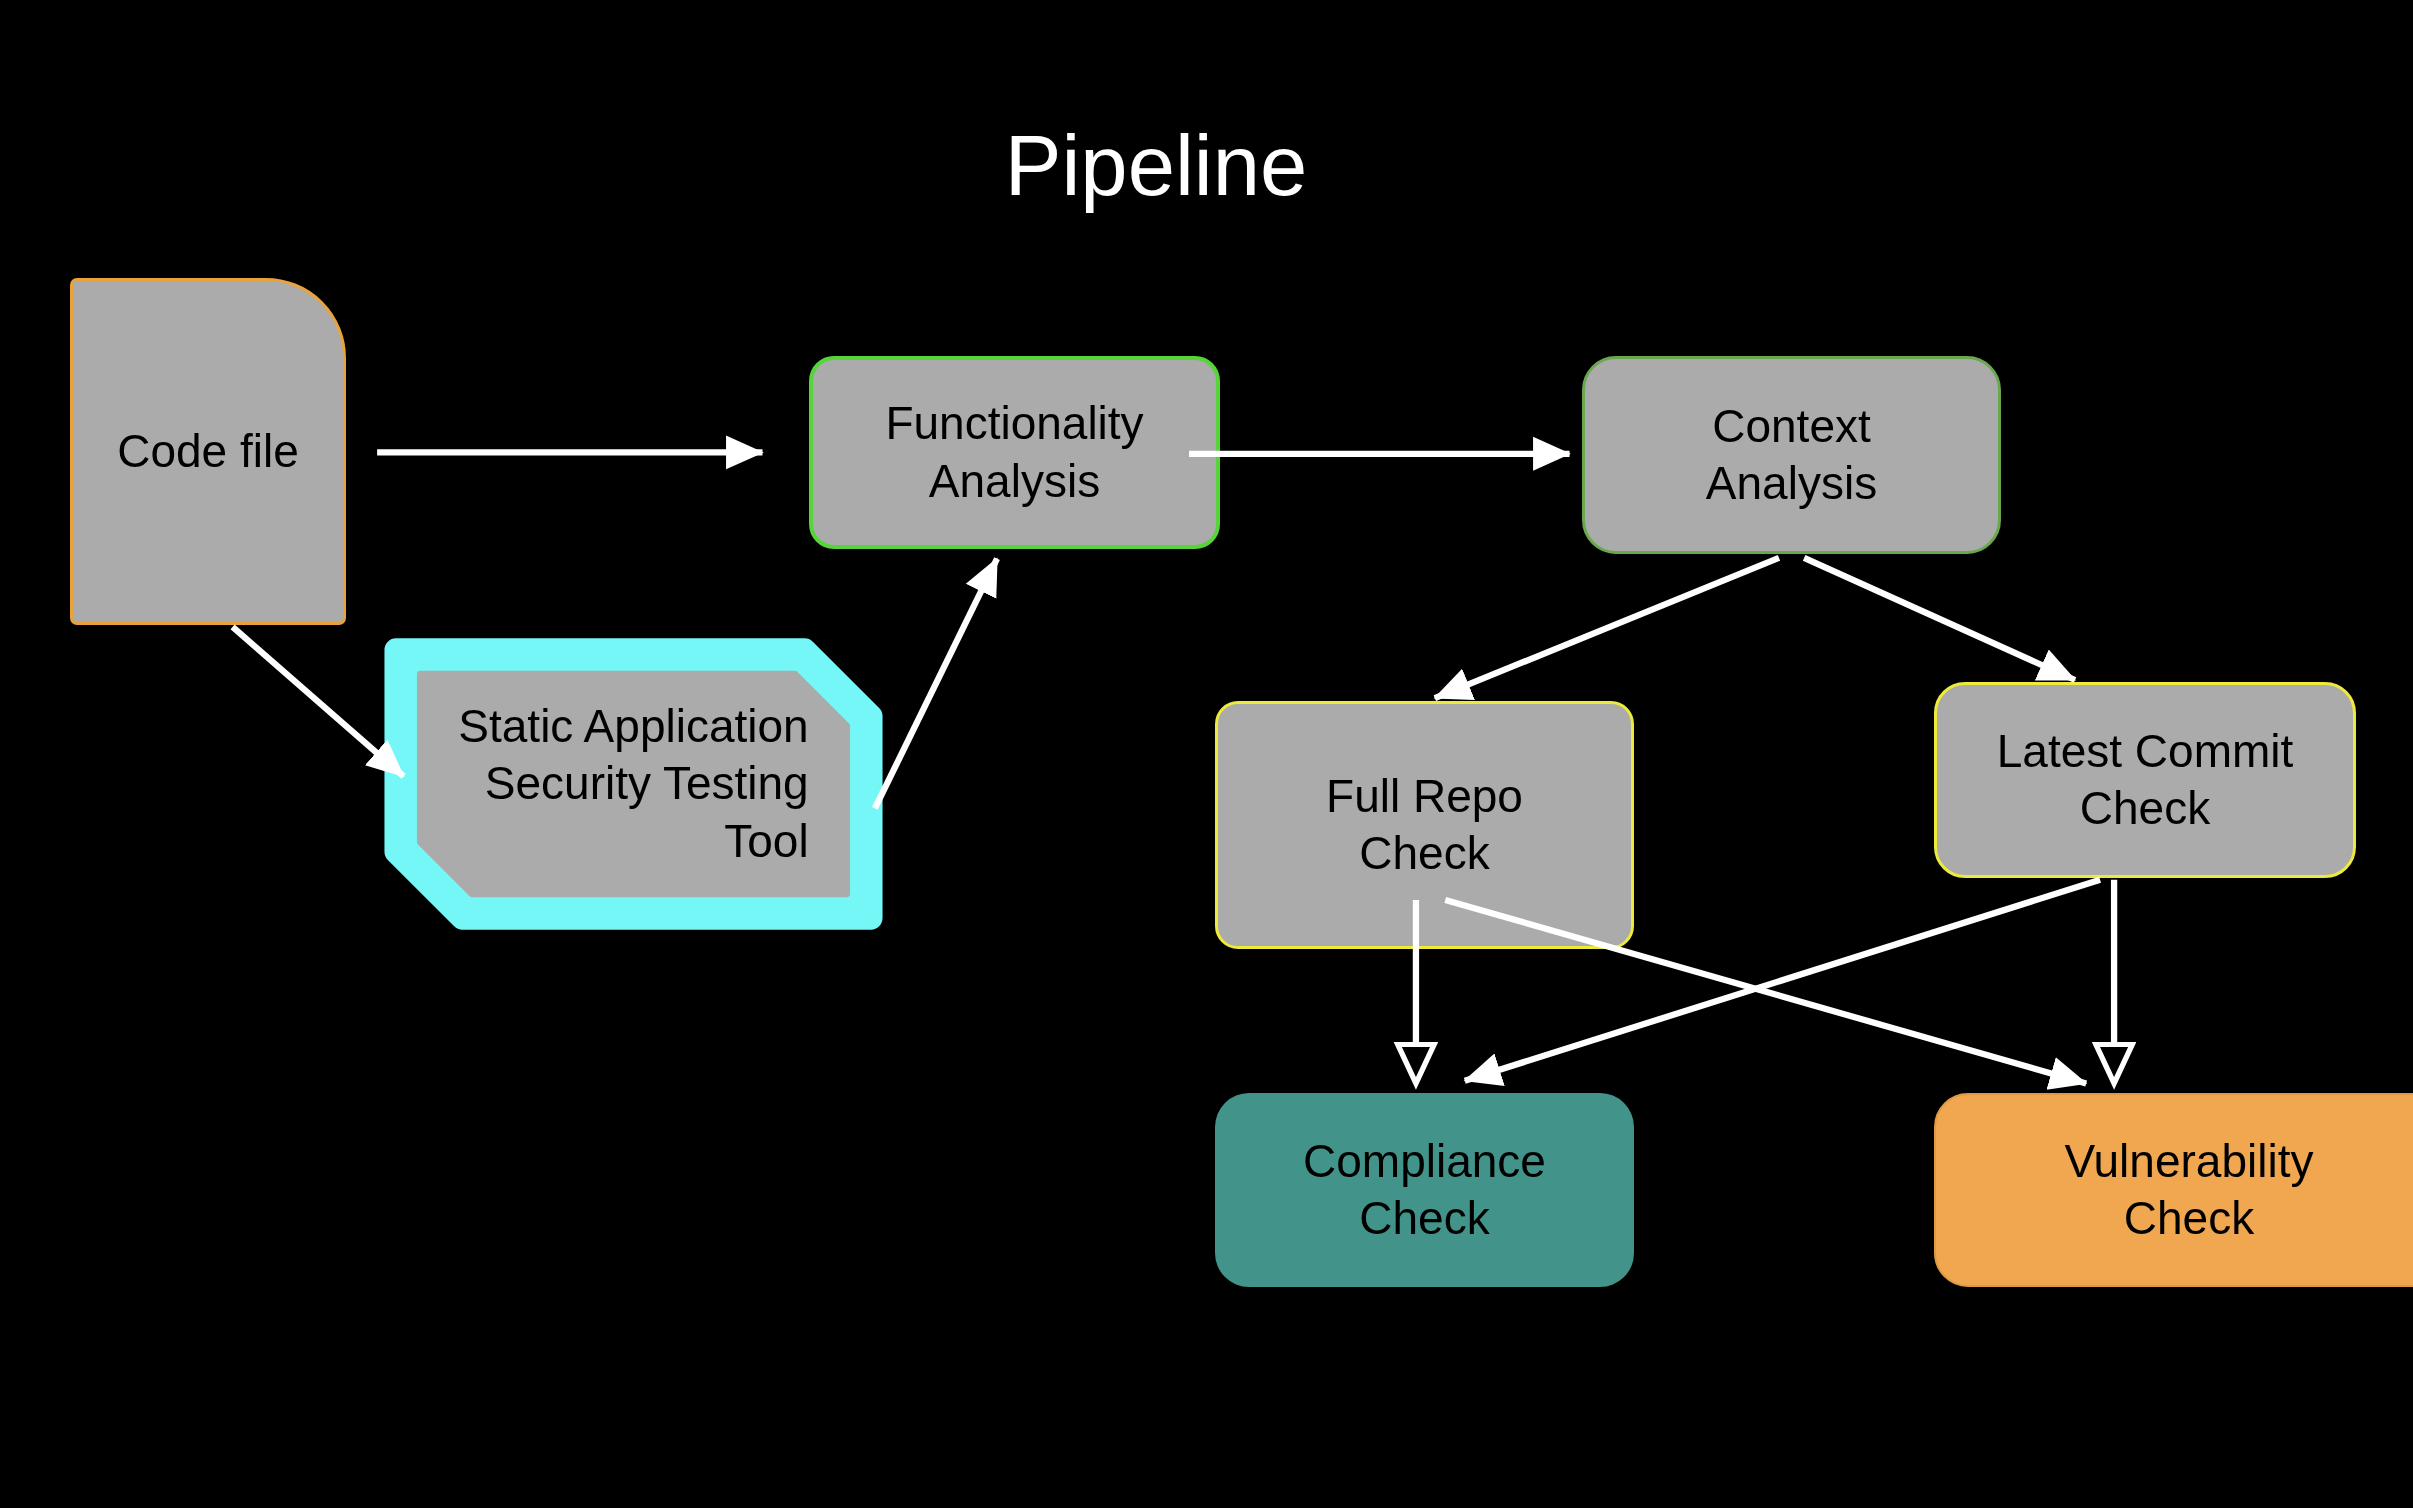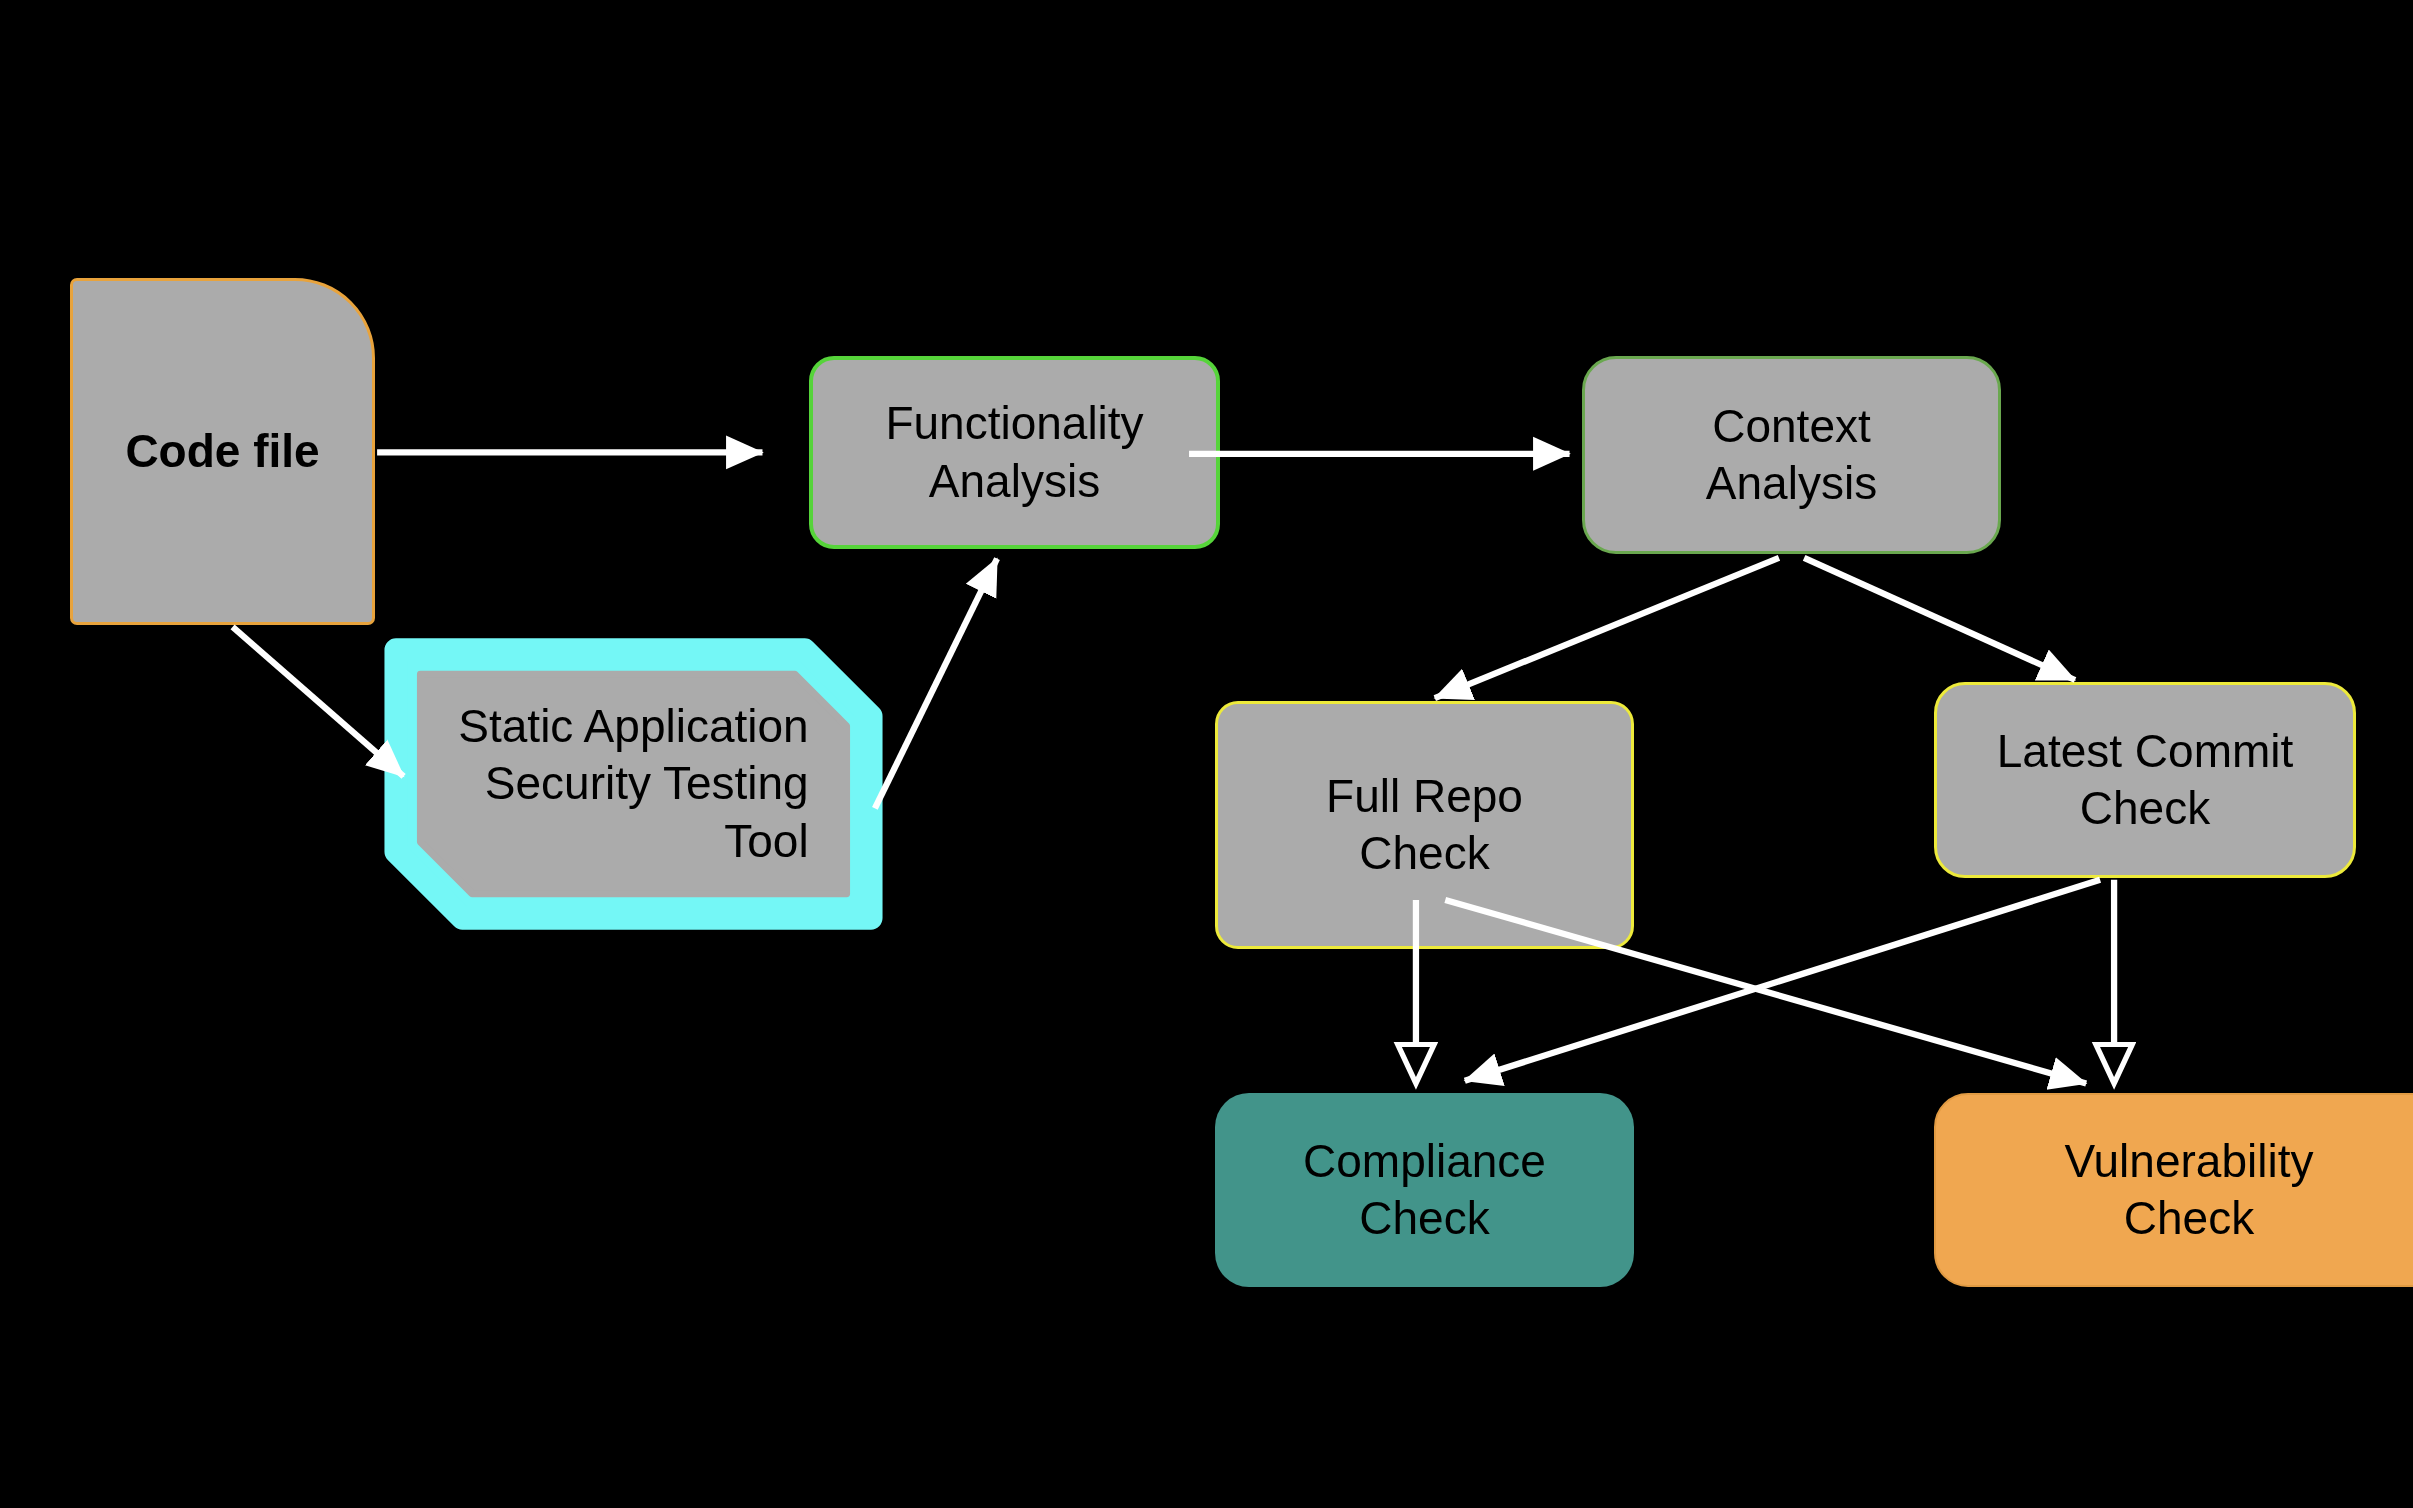--- a/index.html
+++ b/index.html
@@ -33,24 +33,23 @@
     justify-content: center;
     text-align: center;
     color: var(--text, #000);
     background: var(--node-fill, #ababab);
     font-size: 46px;
     line-height: 1.24;
     white-space: pre-line;
     z-index: 2;
   }
   #node-code-file {
-    left: 70px; top: 278px; width: 305px; height: 347px;
+    left: 70px; top: 278px; width: 276px; height: 347px;
     border: 3.5px solid var(--orange-border, #e8a33c);
     border-radius: 7px 80px 7px 7px;
-    font-weight: bold;
   }
   #node-functionality-analysis {
     left: 777px; top: 356px; width: 411px; height: 193px;
     border: 4.2px solid var(--bright-green-border, #56d43a);
     border-radius: 25px;
     margin-left: 32px;
   }
   #node-context-analysis {
     left: 1582px; top: 356px; width: 419px; height: 198px;
     border: 3.5px solid var(--green-border, #6aa84f);
@@ -100,20 +99,21 @@
     stroke: var(--arrow, #ffffff);
     stroke-width: 9;
     fill: none;
   }
 </style>
 </head>
 <body>
 
 <div id="canvas">
 
+  <div id="diagram-title">Pipeline</div>
 
   <div class="node" id="node-code-file">
     <span class="node-label">Code file</span>
   </div>
 
   <div class="node" id="node-functionality-analysis">
     <span class="node-label">Functionality
 Analysis</span>
   </div>
 

